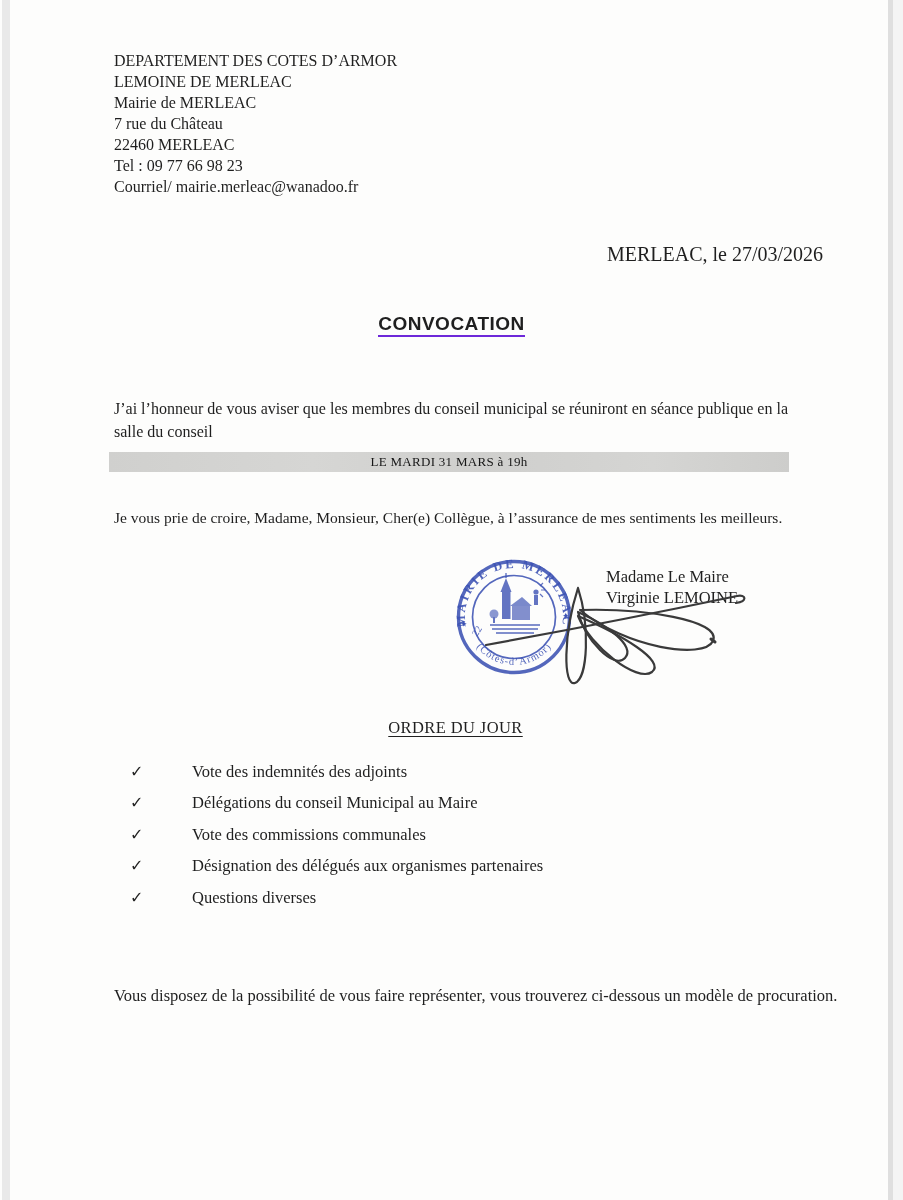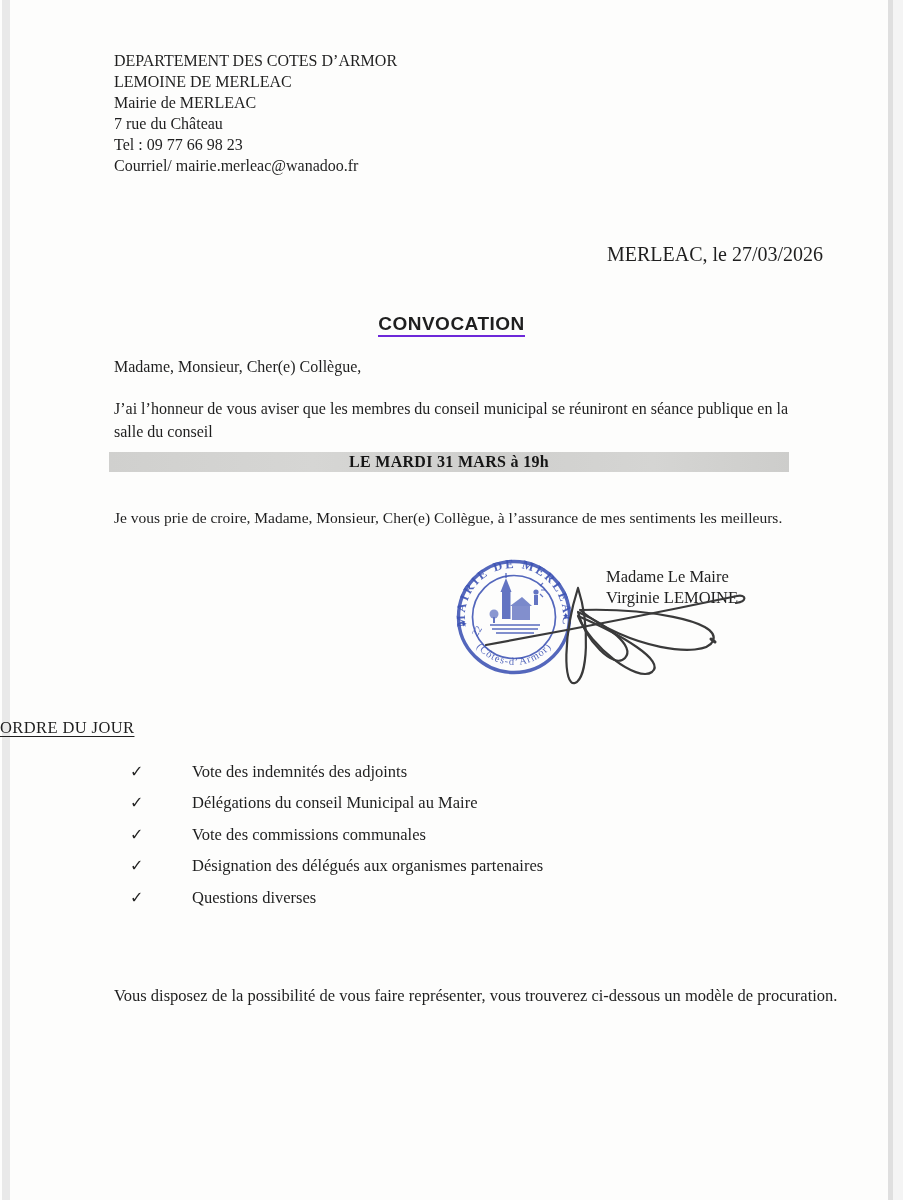--- a/index.html
+++ b/index.html
@@ -21,29 +21,29 @@
   .title-wrap{position:absolute;left:0;top:313px;width:903px;text-align:center;}
   .doc-title{font-family:"Liberation Sans","DejaVu Sans",sans-serif;font-weight:bold;
     font-size:19px;letter-spacing:.5px;border-bottom:2px solid #6d28d9;padding-bottom:1px;}
 
   .salutation{position:absolute;left:114px;top:358px;font-size:16px;}
   .notice{position:absolute;left:114px;top:397px;width:705px;font-size:16px;line-height:23px;}
 
   .banner{position:absolute;left:109px;top:452px;width:680px;height:20px;
     background:linear-gradient(90deg,#d0d0ce 0%,#d6d6d4 30%,#cfcfcd 55%,#d5d5d3 80%,#cdcdcb 100%);
     display:flex;align-items:center;justify-content:center;}
-  .banner-text{font-size:16px;font-weight:bold;letter-spacing:.3px;color:#161616;}
+  .banner-text{font-size:13px;font-weight:normal;letter-spacing:.3px;color:#161616;}
 
   .closing{position:absolute;left:114px;top:509px;font-size:15.5px;white-space:nowrap;}
 
   .stamp-svg{position:absolute;left:452px;top:553px;}
   .sig-block{position:absolute;left:606px;top:566px;font-size:16.5px;line-height:21px;}
   .sig-svg{position:absolute;left:430px;top:540px;pointer-events:none;}
 
-  .agenda-title-wrap{position:absolute;left:0;top:718px;width:903px;text-align:left;}
+  .agenda-title-wrap{position:absolute;left:0;top:718px;width:903px;text-align:center;padding-left:8px;}
   .agenda-title{font-size:16.5px;letter-spacing:.4px;text-decoration:underline;text-underline-offset:3px;}
 
   .agenda-list{position:absolute;left:0;top:762px;width:903px;list-style:none;}
   .agenda-list li{display:flex;align-items:baseline;height:31.4px;padding-left:130px;}
   .check{font-family:"DejaVu Sans",sans-serif;font-size:16px;color:#222;width:18px;}
   .item-text{margin-left:44px;font-size:16.5px;}
 
   .footer-para{position:absolute;left:114px;top:976px;width:762px;font-size:16.5px;line-height:39px;}
 </style>
 </head>
@@ -52,31 +52,31 @@
 <div class="page">
   <div class="edge-left"></div>
   <div class="edge-right"></div>
   <div class="edge-right2"></div>
 
   <div class="address">
       <div class="addr-line">DEPARTEMENT DES COTES D’ARMOR</div>
       <div class="addr-line">LEMOINE DE MERLEAC</div>
       <div class="addr-line">Mairie de MERLEAC</div>
       <div class="addr-line">7 rue du Château</div>
+      <div class="addr-line">22460 MERLEAC</div>
       <div class="addr-line">Tel : 09 77 66 98 23</div>
       <div class="addr-line">Courriel/ mairie.merleac@wanadoo.fr</div>
     </div>
 
   <div class="dateline">MERLEAC, le 27/03/2026</div>
 
   <div class="title-wrap">
     <span class="doc-title">CONVOCATION</span>
   </div>
 
-  <div class="salutation">Madame, Monsieur, Cher(e) Collègue,</div>
 
   <div class="notice">J’ai l’honneur de vous aviser que les membres du conseil municipal se réuniront en séance publique en la salle du conseil</div>
 
   <div class="banner">
     <span class="banner-text">LE MARDI 31 MARS à 19h</span>
   </div>
 
   <div class="closing">Je vous prie de croire, Madame, Monsieur, Cher(e) Collègue, à l’assurance de mes sentiments les meilleurs.</div>
 
   <svg class="stamp-svg" width="128" height="130" viewBox="0 0 128 130">

